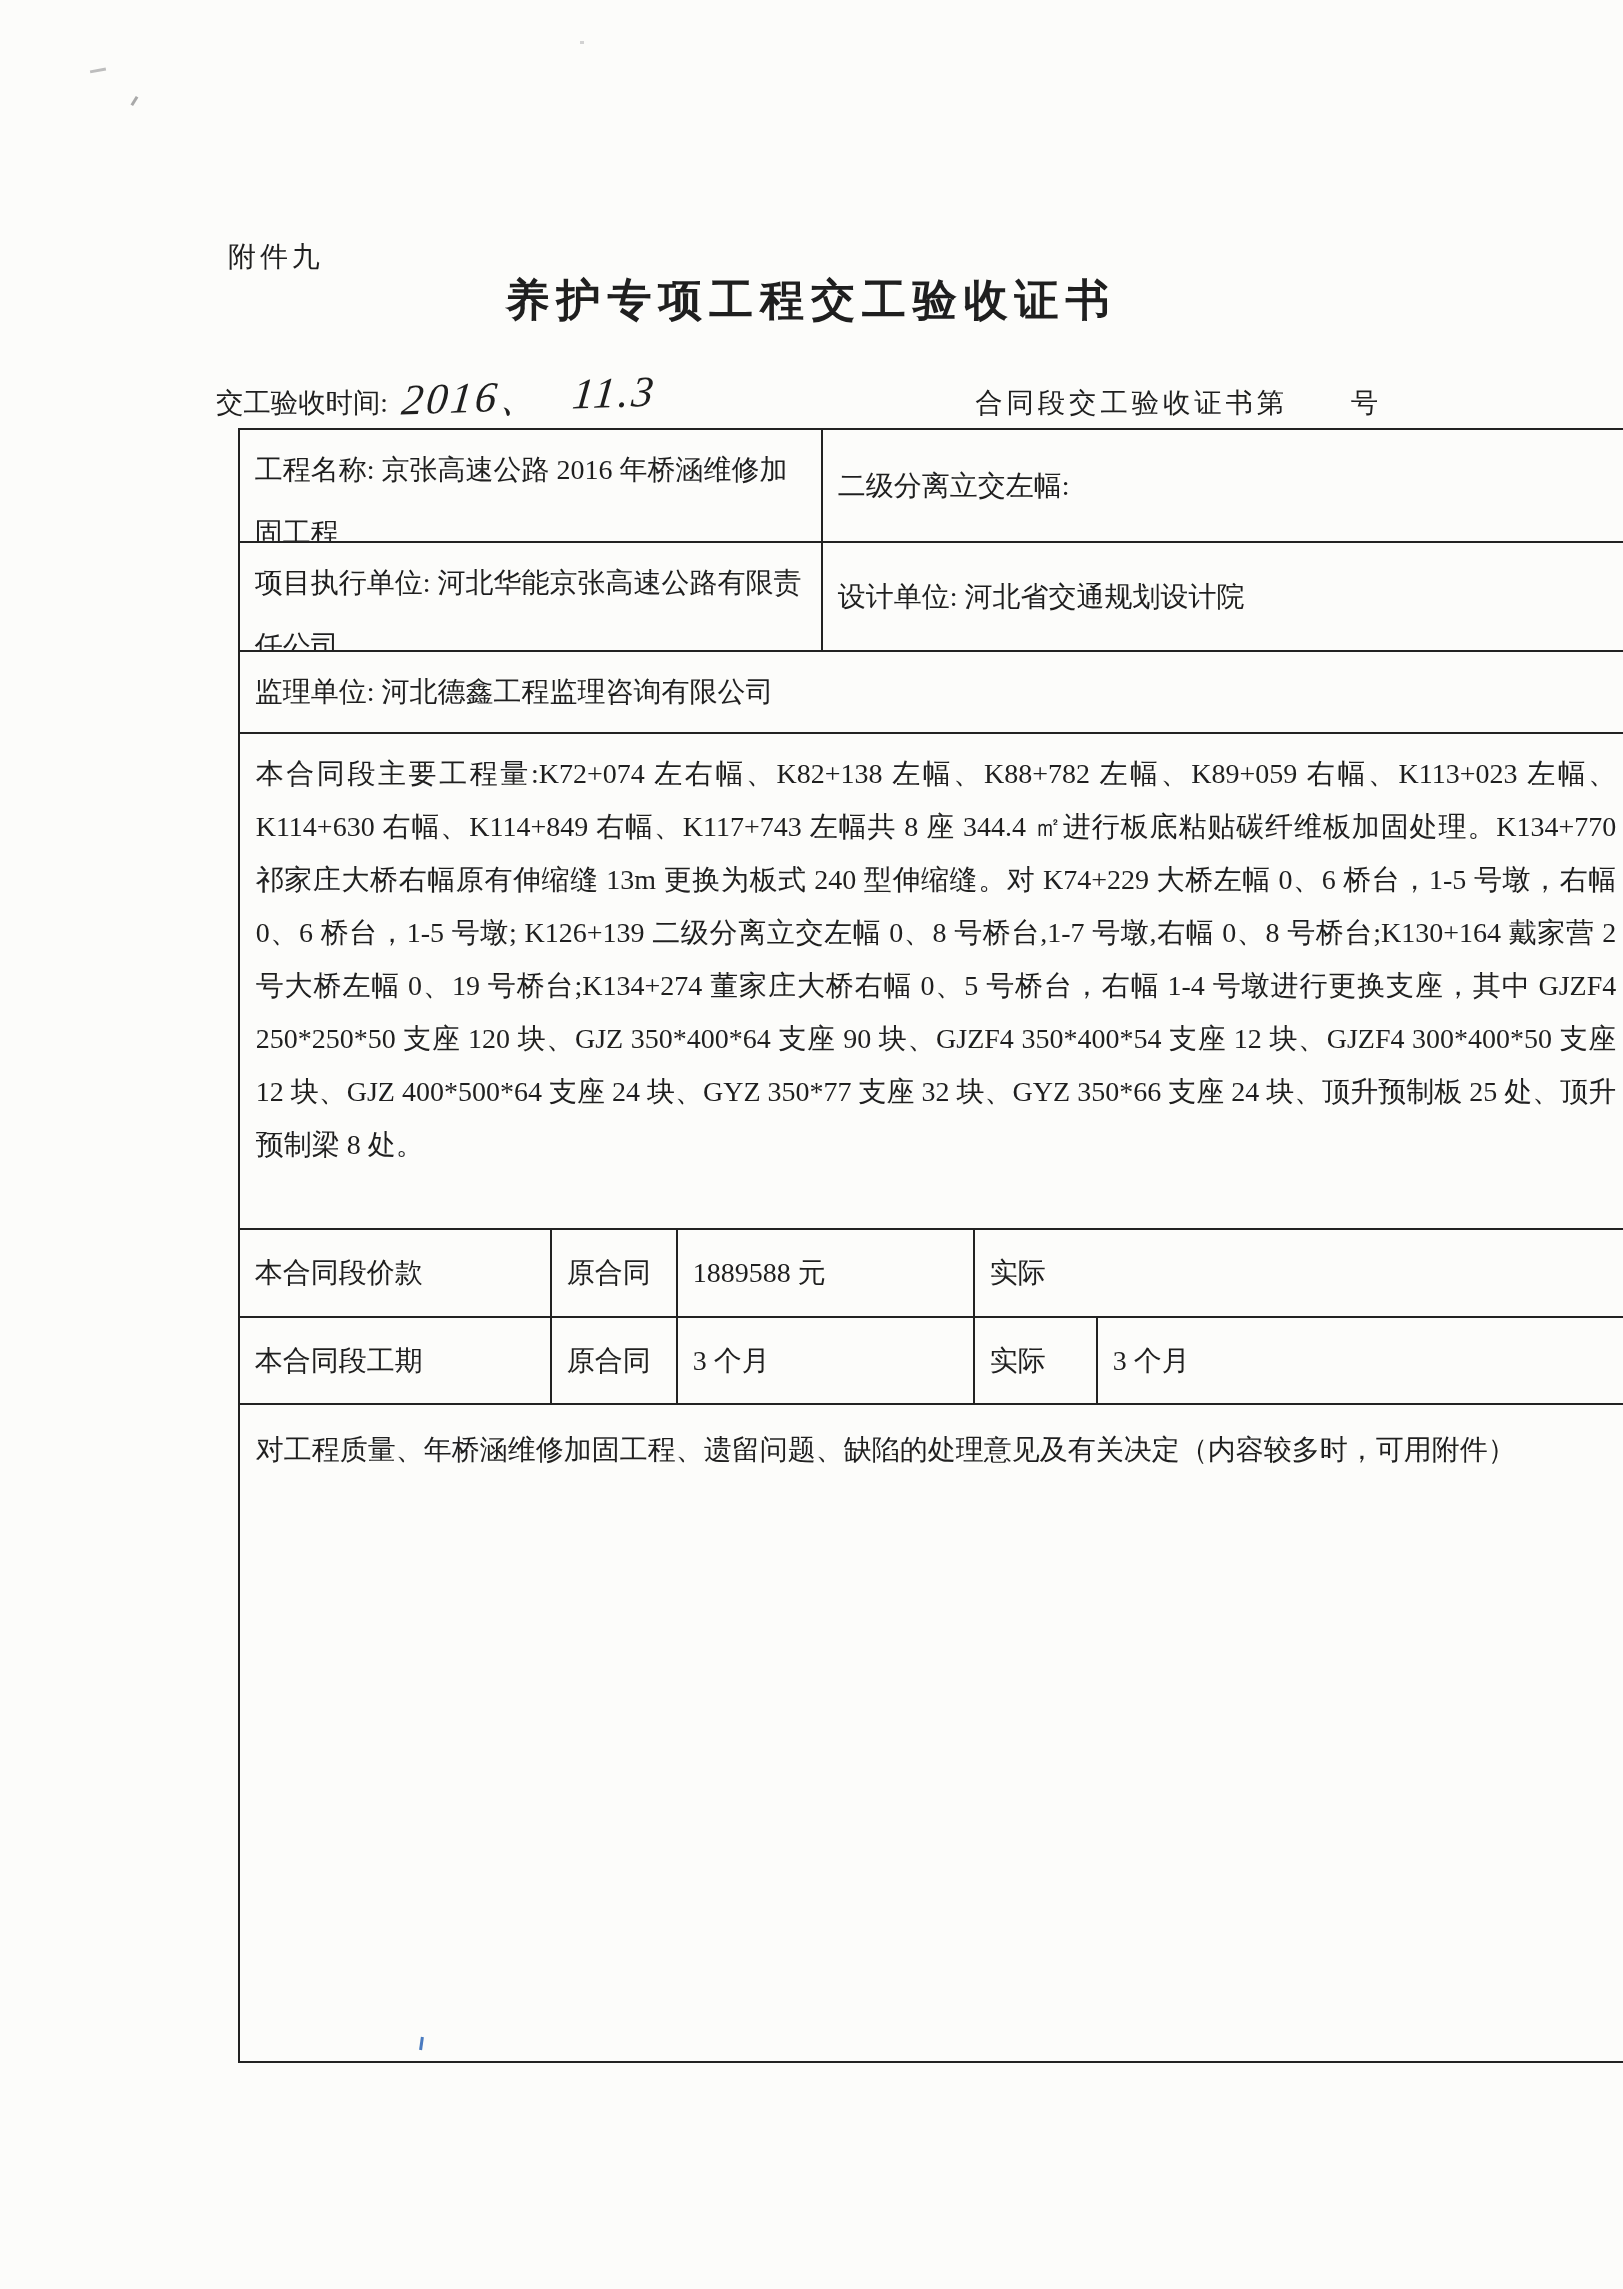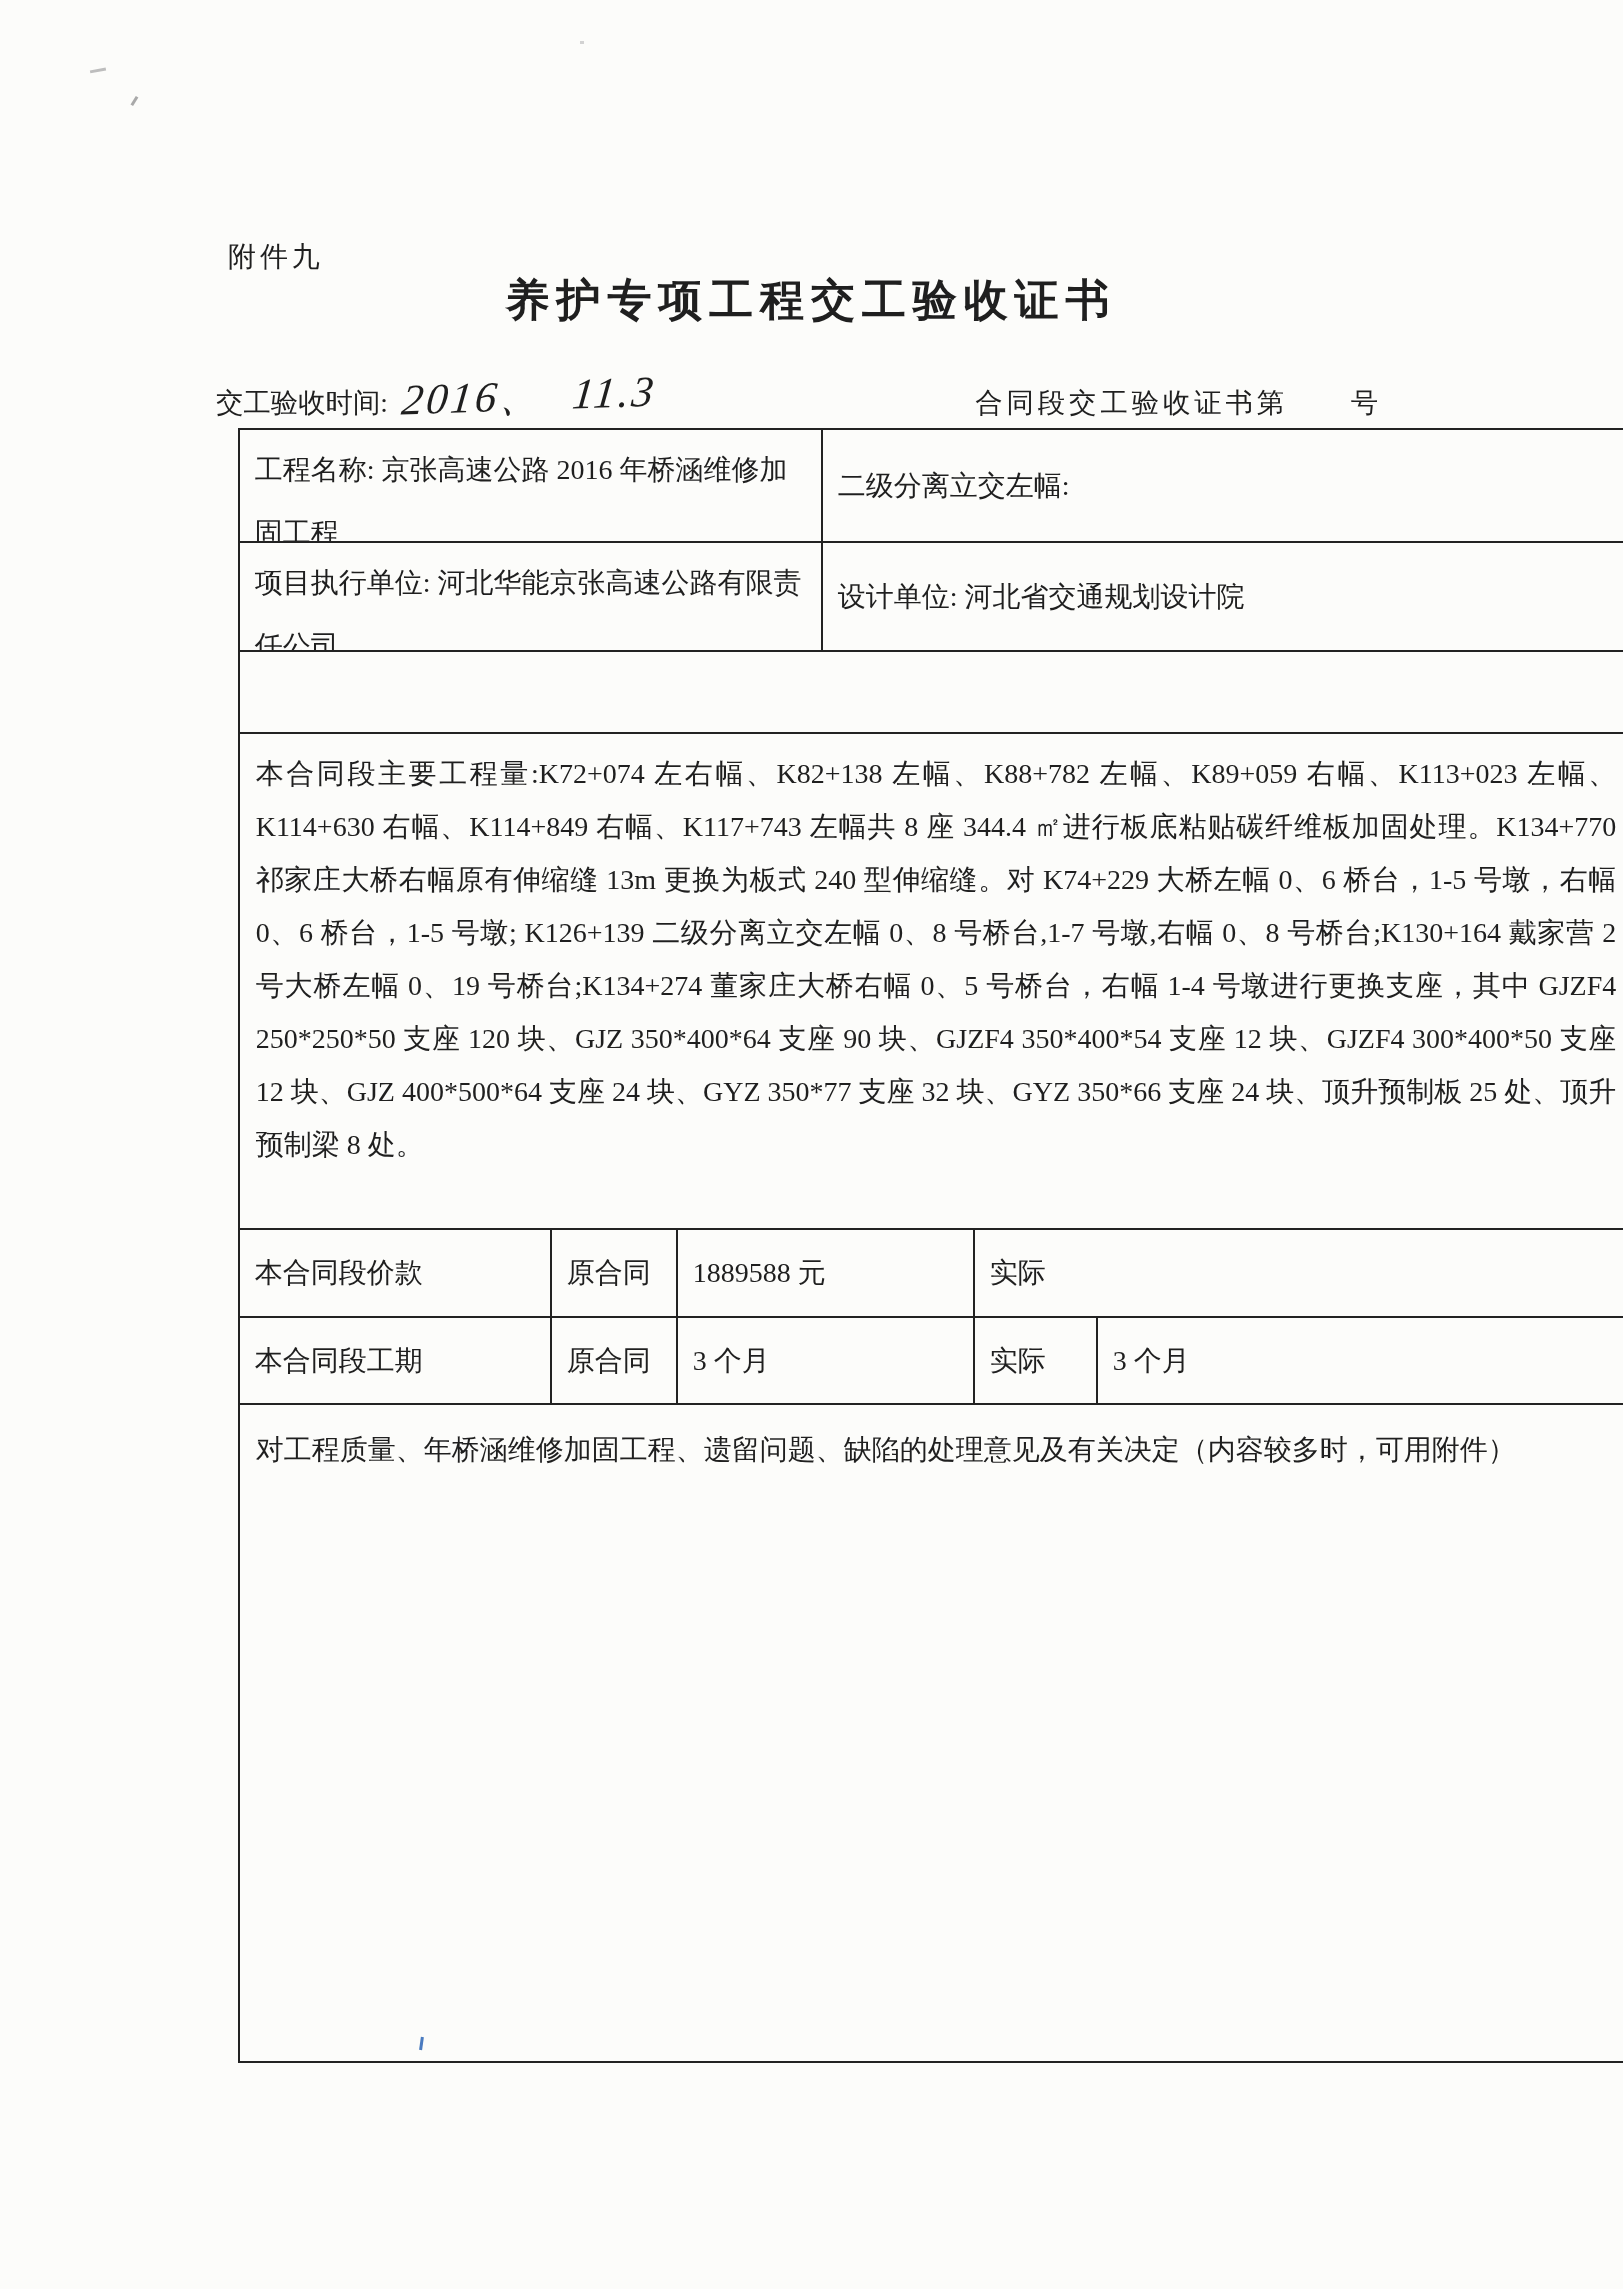--- a/index.html
+++ b/index.html
@@ -122,20 +122,21 @@
       <div class="t-cell cell-wrap2">工程名称: 京张高速公路 2016 年桥涵维修加固工程</div>
       <div class="t-cell cell-vcenter">二级分离立交左幅:</div>
     </div>
 
     <div class="t-row row-2col row-info-2">
       <div class="t-cell cell-wrap2">项目执行单位: 河北华能京张高速公路有限责任公司</div>
       <div class="t-cell cell-vcenter">设计单位: 河北省交通规划设计院</div>
     </div>
 
     <div class="t-row row-2col row-info-3">
+      <div class="t-cell cell-vcenter">监理单位: 河北德鑫工程监理咨询有限公司</div>
     </div>
 
     <div class="t-row row-main">
       <div class="t-cell quantities">本合同段主要工程量:K72+074 左右幅、K82+138 左幅、K88+782 左幅、K89+059 右幅、K113+023 左幅、K114+630 右幅、K114+849 右幅、K117+743 左幅共 8 座 344.4 ㎡进行板底粘贴碳纤维板加固处理。K134+770 祁家庄大桥右幅原有伸缩缝 13m 更换为板式 240 型伸缩缝。对 K74+229 大桥左幅 0、6 桥台，1-5 号墩，右幅 0、6 桥台，1-5 号墩; K126+139 二级分离立交左幅 0、8 号桥台,1-7 号墩,右幅 0、8 号桥台;K130+164 戴家营 2 号大桥左幅 0、19 号桥台;K134+274 董家庄大桥右幅 0、5 号桥台，右幅 1-4 号墩进行更换支座，其中 GJZF4 250*250*50 支座 120 块、GJZ 350*400*64 支座 90 块、GJZF4 350*400*54 支座 12 块、GJZF4 300*400*50 支座 12 块、GJZ 400*500*64 支座 24 块、GYZ 350*77 支座 32 块、GYZ 350*66 支座 24 块、顶升预制板 25 处、顶升预制梁 8 处。</div>
     </div>
 
     <div class="t-row row-5col row-price">
       <div class="t-cell cell-vcenter">本合同段价款</div>
       <div class="t-cell cell-vcenter">原合同</div>
       <div class="t-cell cell-vcenter">1889588 元</div>

